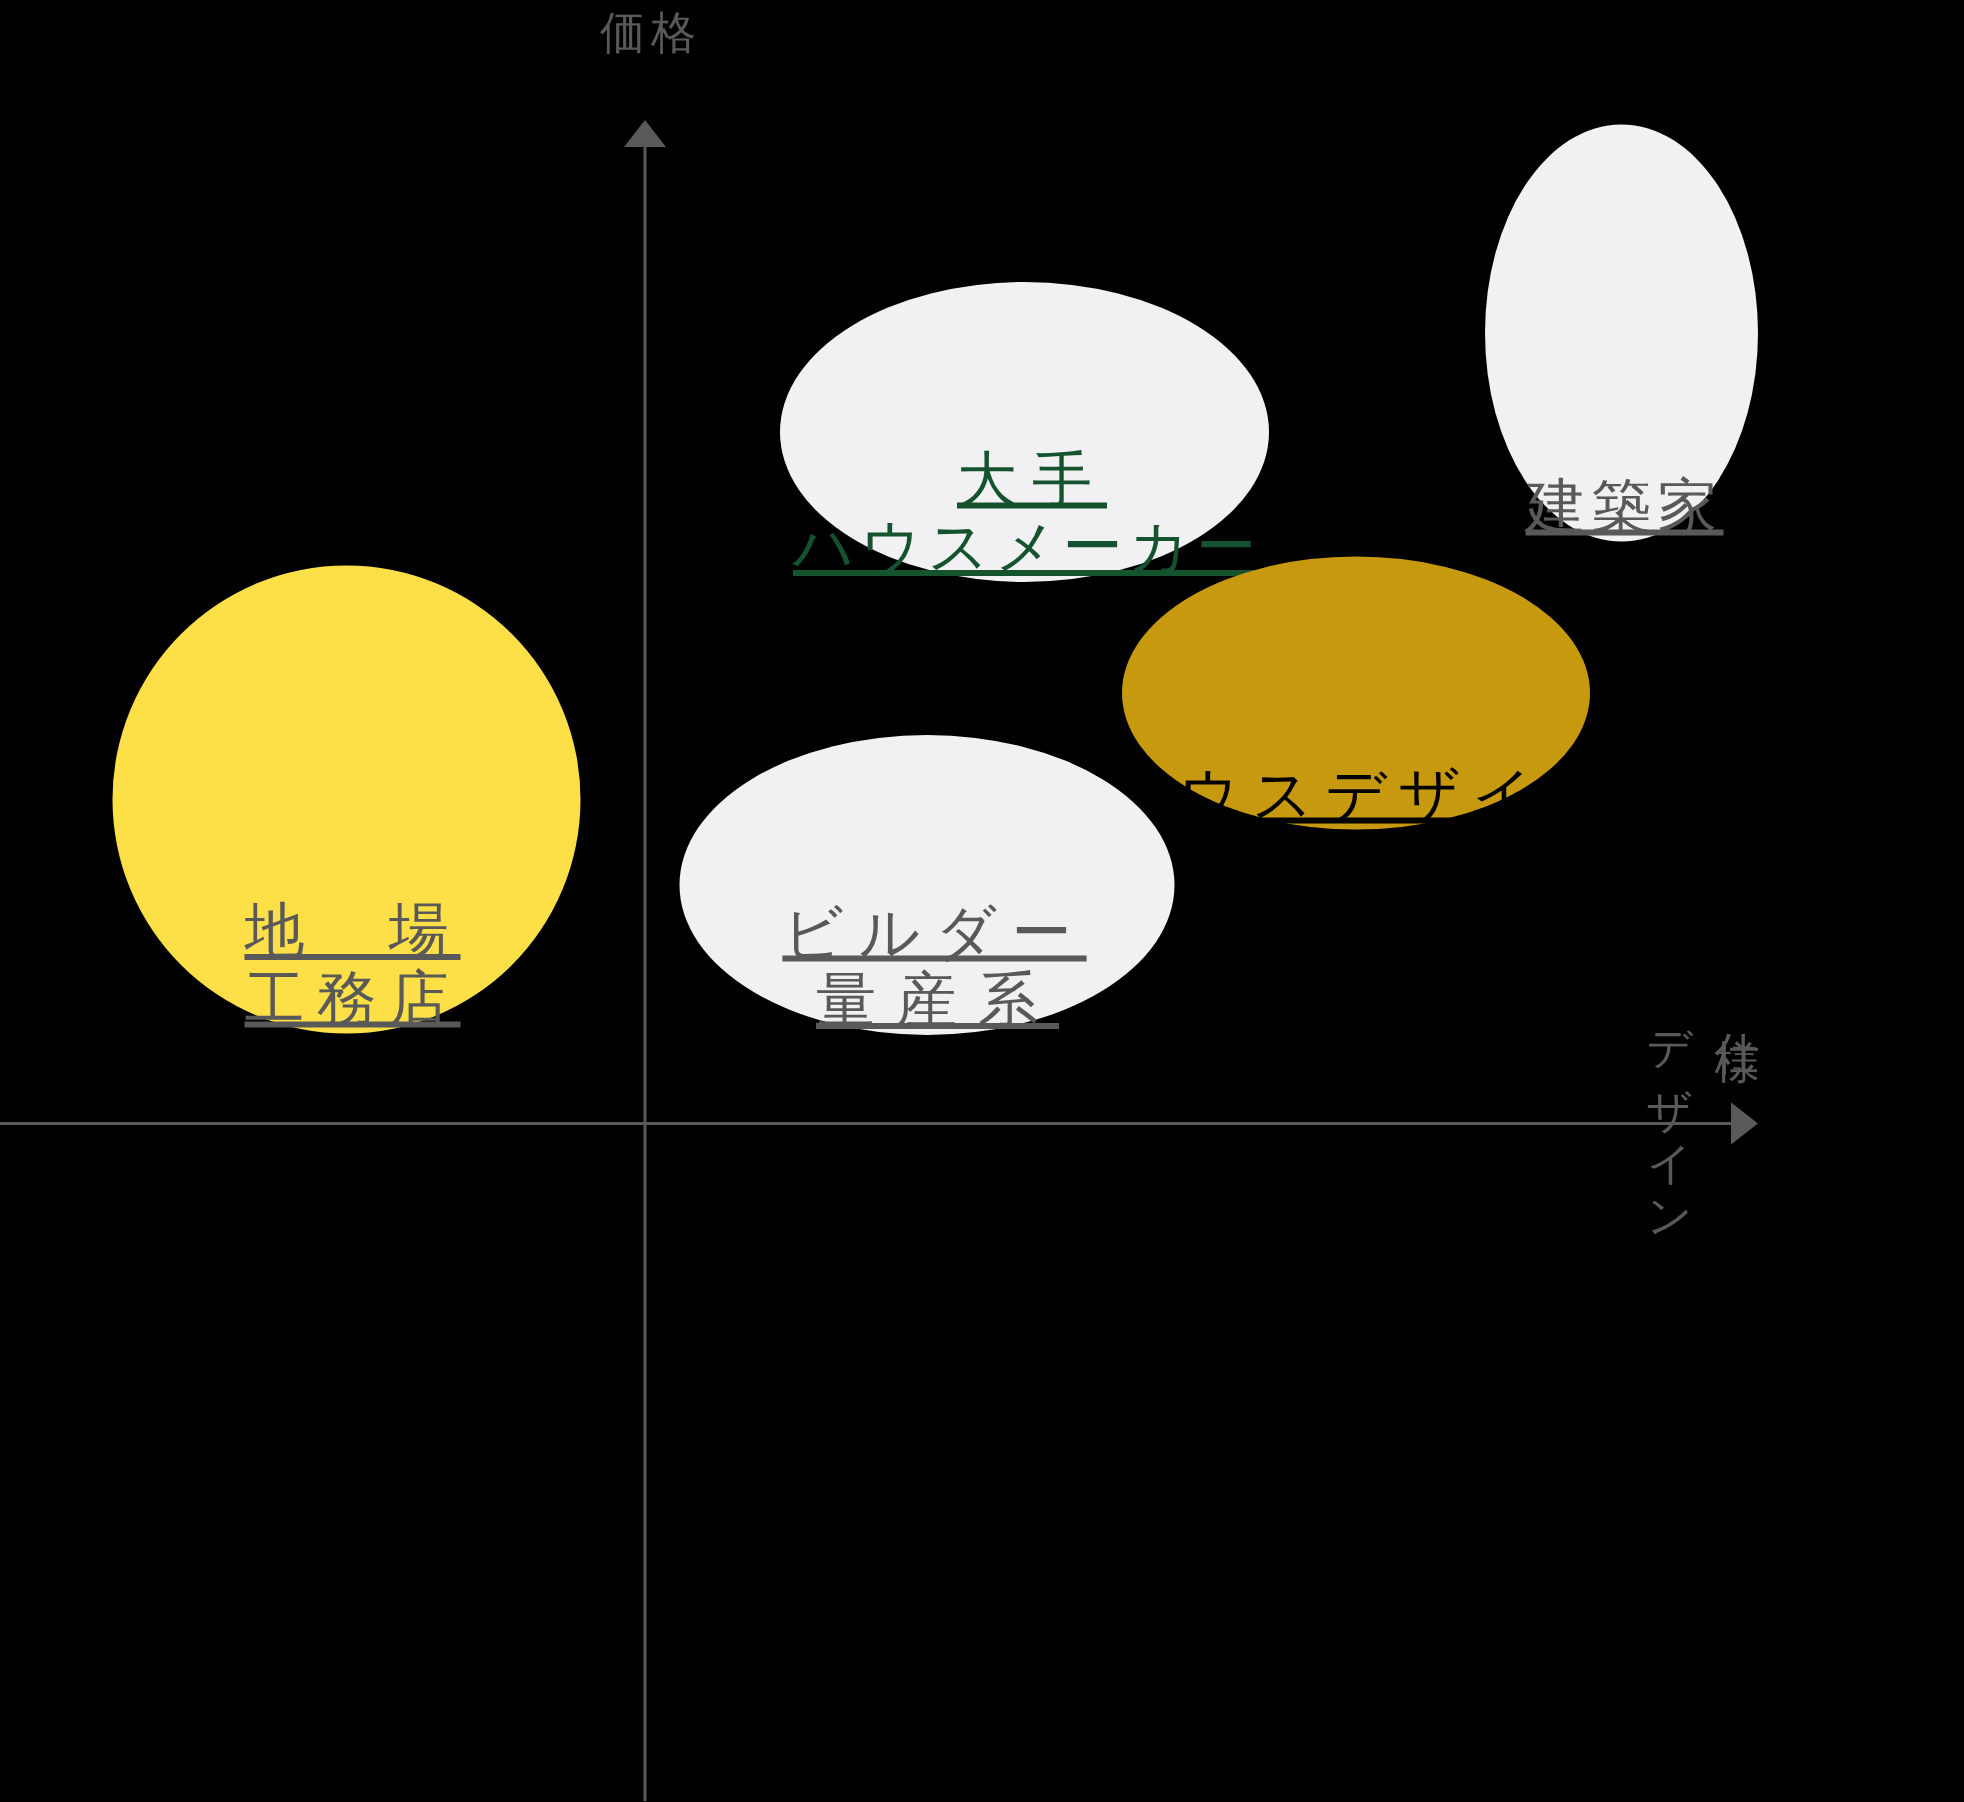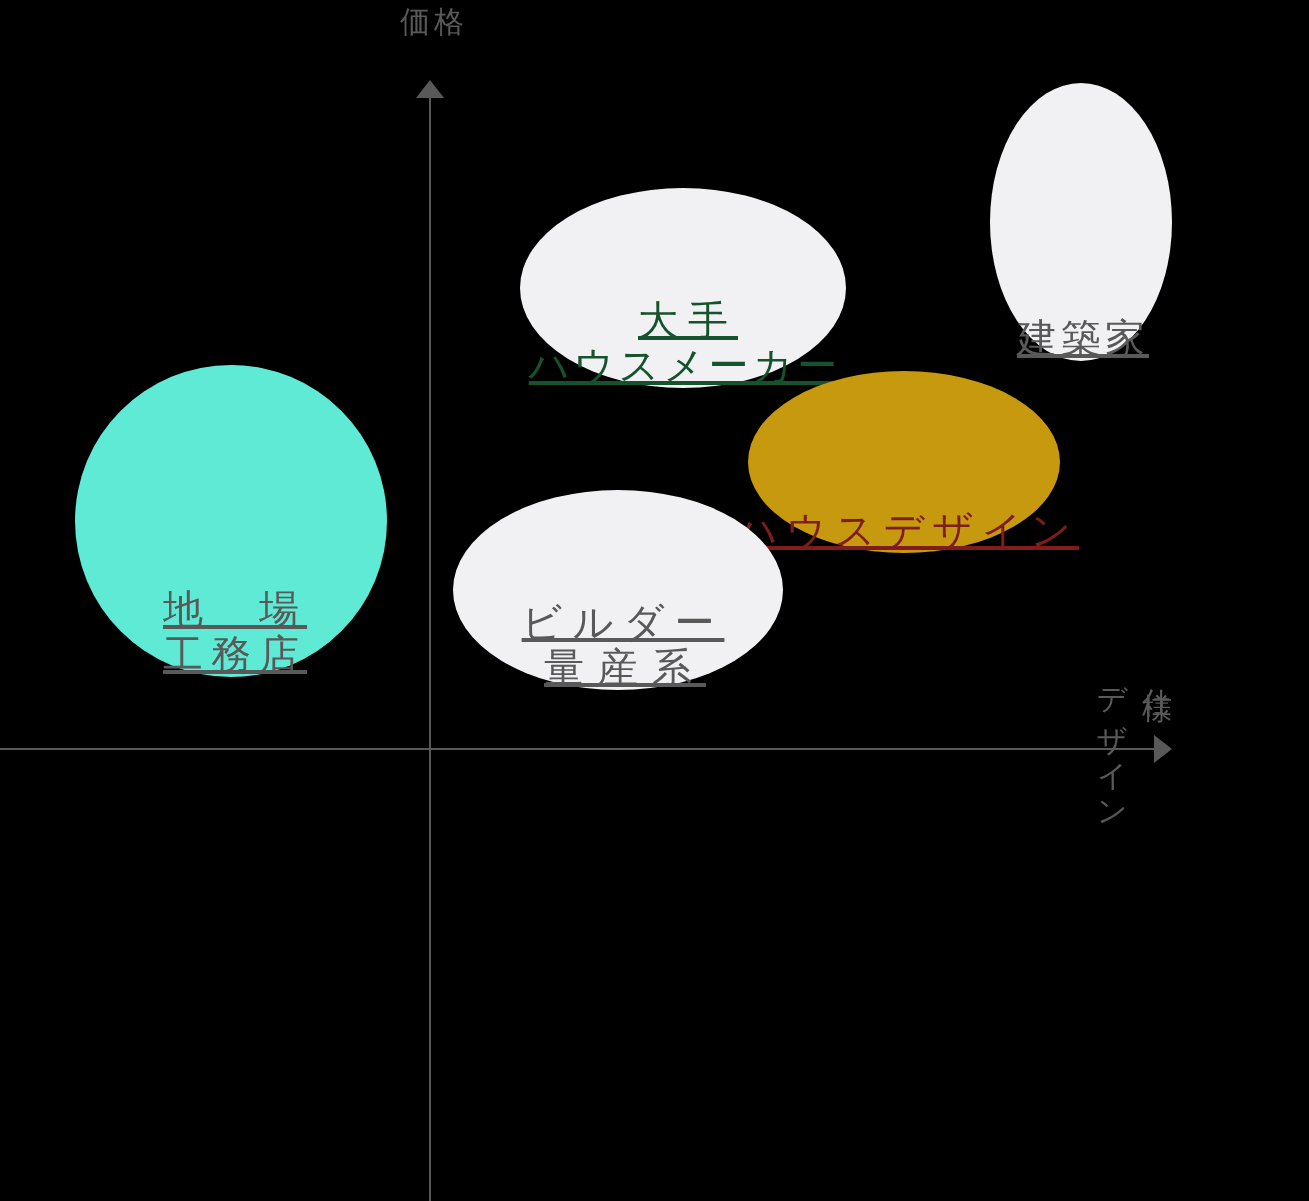--- a/index.html
+++ b/index.html
@@ -79,25 +79,25 @@
 
   <div class="bubble b-architect" style="left: 990px; top: 83px; width: 182px; height: 278px; background: rgb(241, 241, 243); color: rgb(89, 89, 89);">
     <span class="line line1">建築家</span>
   </div>
 
   <div class="bubble b-major" style="left: 520px; top: 188px; width: 326px; height: 200px; background: rgb(241, 241, 243); color: #14532d;">
     <span class="line line1">大手</span>
     <span class="line line2">ハウスメーカー</span>
   </div>
 
-  <div class="bubble b-housedesign" style="left: 748px; top: 371px; width: 312px; height: 182px; background: rgb(198, 153, 15); color: #7f1d1d;">
+  <div class="bubble b-housedesign" style="left: 748px; top: 371px; width: 312px; height: 182px; background: rgb(198, 153, 15); color: #000000;">
     <span class="line line1">ハウスデザイン</span>
   </div>
 
-  <div class="bubble b-local" style="left: 75px; top: 365px; width: 312px; height: 312px; background: #5eead4; color: rgb(89, 89, 89);">
+  <div class="bubble b-local" style="left: 75px; top: 377px; width: 312px; height: 312px; background: #fde047; color: rgb(89, 89, 89);">
     <span class="line line1">地　場</span>
     <span class="line line2">工務店</span>
   </div>
 
   <div class="bubble b-mass" style="left: 453px; top: 490px; width: 330px; height: 200px; background: rgb(241, 241, 243); color: rgb(89, 89, 89);">
     <span class="line line2">ビルダー</span>
     <span class="line line1">量産系</span>
   </div>
 
 

